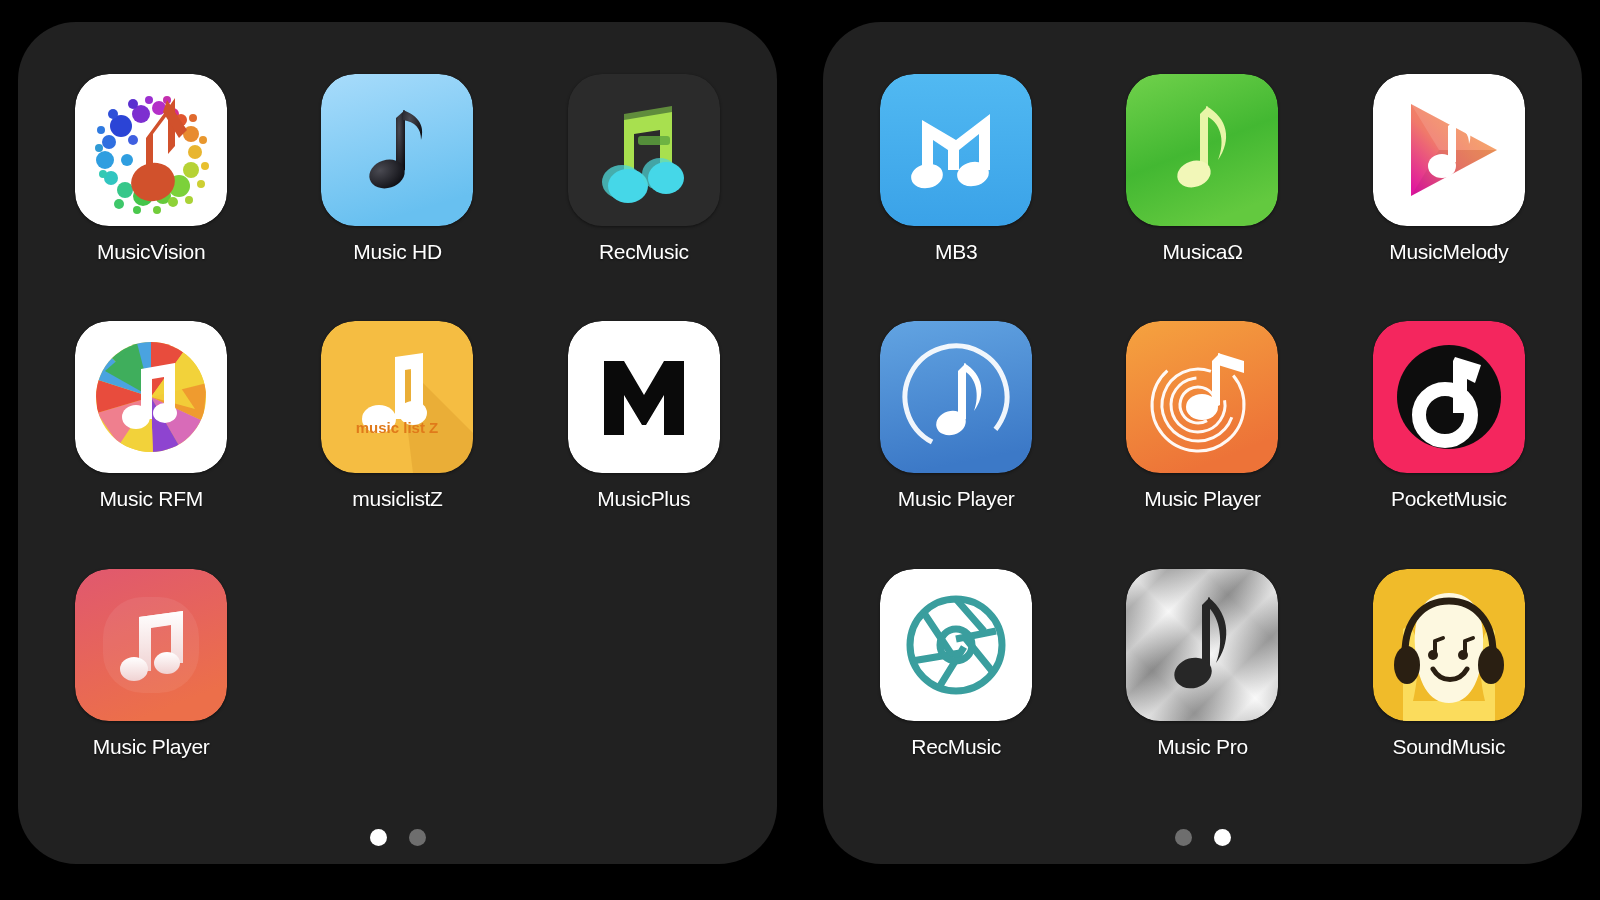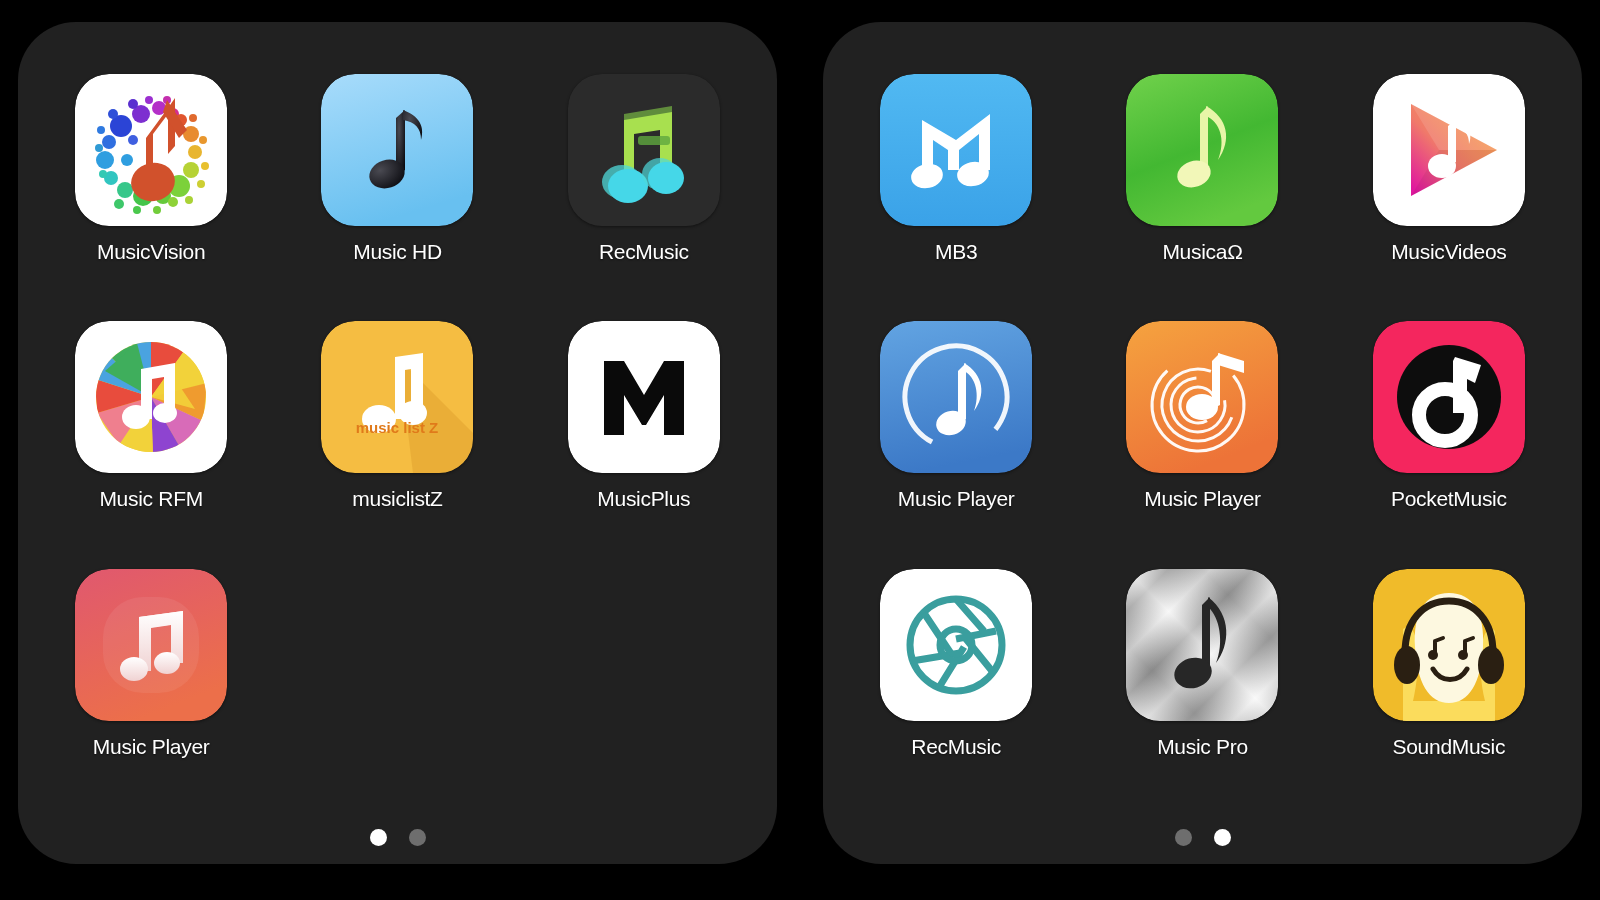--- a/index.html
+++ b/index.html
@@ -287,21 +287,21 @@
             </linearGradient>
           </defs>
           <rect width="152" height="152" rx="34" fill="#ffffff"></rect>
           <path d="M38 30 L124 76 L38 122 Z" fill="url(#mvg)"></path>
           <path d="M38 30 L124 76 L66 76 Z" fill="#ffffff" opacity="0.12"></path>
           <path d="M66 76 L124 76 L38 122 Z" fill="#000000" opacity="0.05"></path>
           <path d="M83 46 L83 88 L75 92 L75 52 Z" fill="#ffffff"></path>
           <path d="M81 46 C96 50 100 60 96 70 C96 60 91 54 81 52 Z" fill="#ffffff"></path>
           <ellipse cx="69" cy="92" rx="14" ry="12" fill="#ffffff"></ellipse>
         </svg>
-        <div class="app-label">MusicVideos</div>
+        <div class="app-label">MusicMelody</div>
       </div>
 
       <div class="app-cell">
         <svg class="icon-art" viewBox="0 0 152 152">
           <defs>
               <linearGradient id="blg" x1="0" y1="0" x2="0.2" y2="1">
             <stop offset="0%" stop-color="#62a4e2"></stop>
                 <stop offset="100%" stop-color="#3c79c7"></stop>
           </linearGradient>
             </defs>

